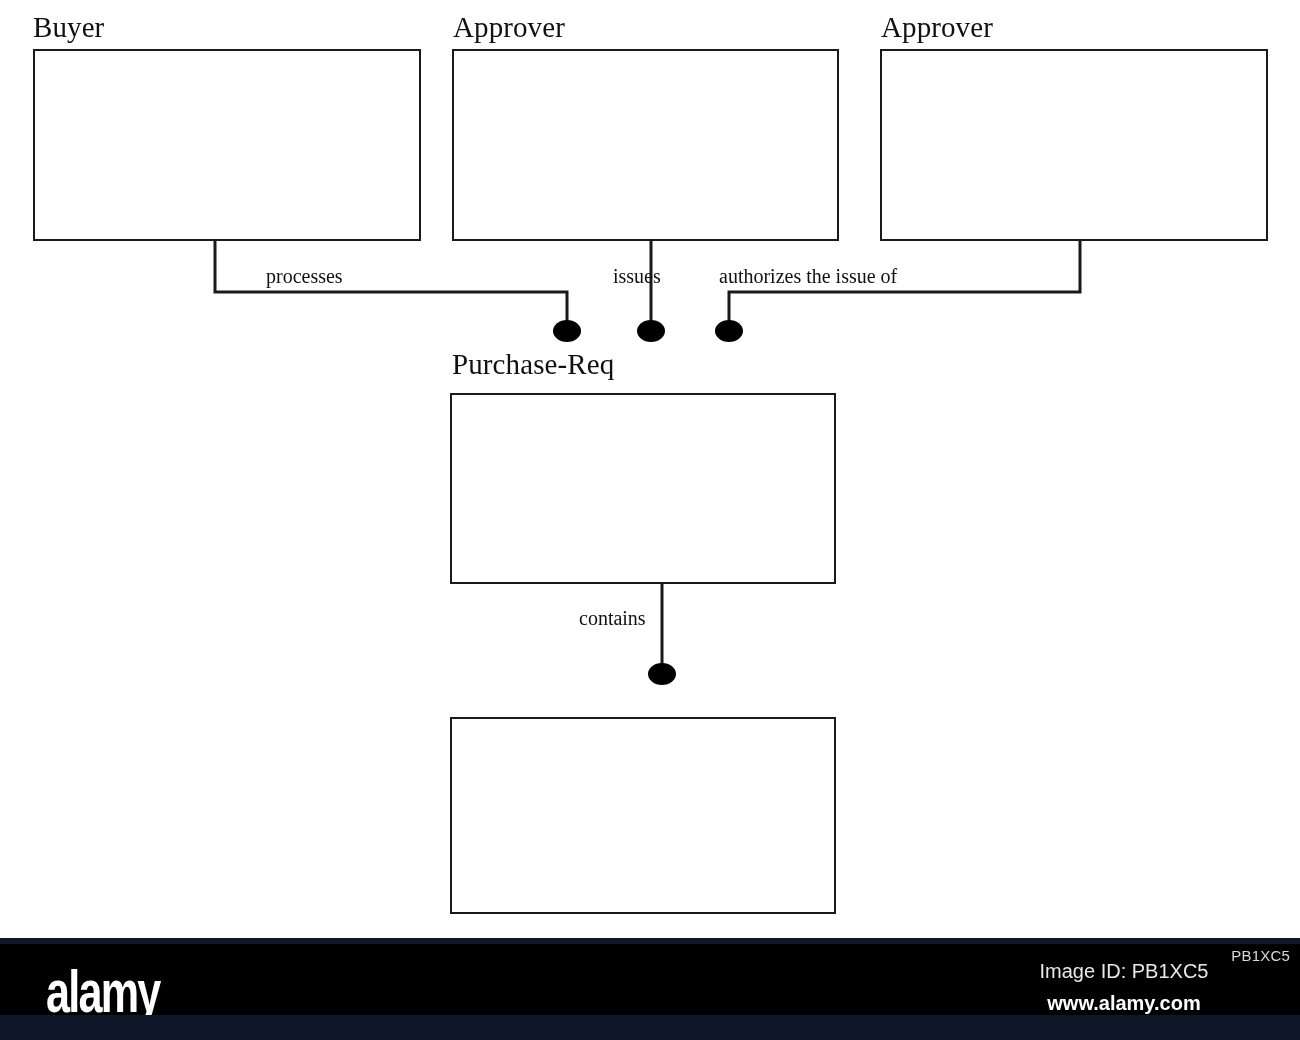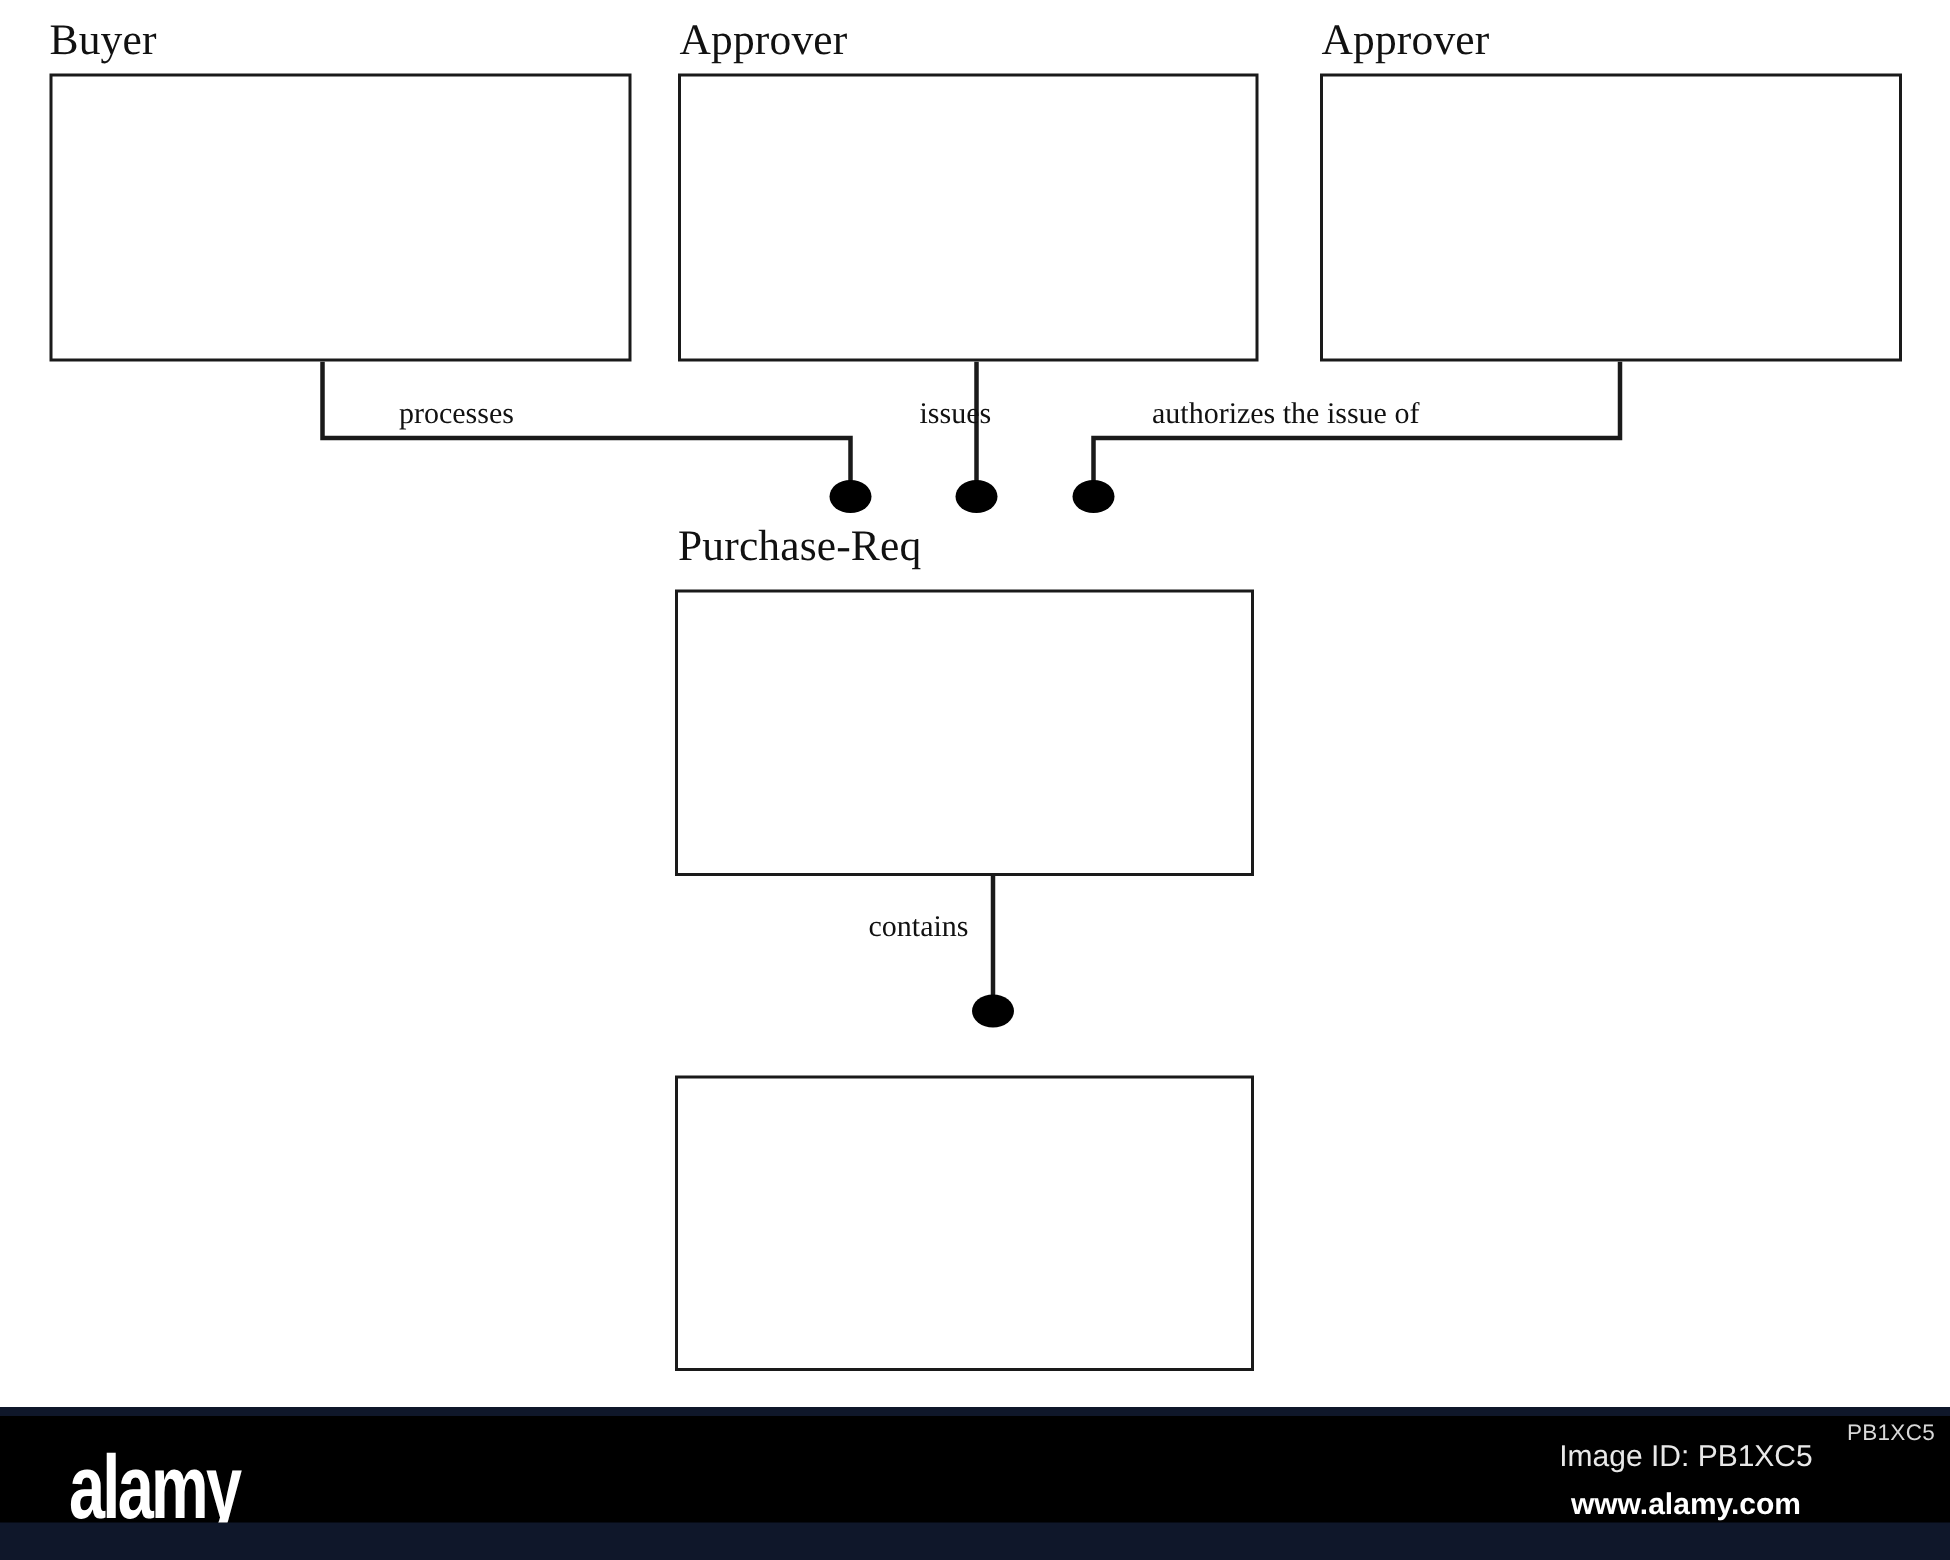--- a/index.html
+++ b/index.html
@@ -146,21 +146,21 @@
     <div class="entity" id="entity-box-3" style="left: 450px; top: 393px; width: 386px; height: 191px; border-color: rgb(26, 26, 26); background: rgb(255, 255, 255);"></div>
     <div class="entity" id="entity-box-4" style="left: 450px; top: 717px; width: 386px; height: 197px; border-color: rgb(26, 26, 26); background: rgb(255, 255, 255);"></div>
 
     <div class="entity-label" id="entity-label-0" style="left: 33px; top: 12px; color: rgb(17, 17, 17);">Buyer</div>
     <div class="entity-label" id="entity-label-1" style="left: 453px; top: 12px; color: rgb(17, 17, 17);">Approver</div>
     <div class="entity-label" id="entity-label-2" style="left: 881px; top: 12px; color: rgb(17, 17, 17);">Approver</div>
     <div class="entity-label" id="entity-label-3" style="left: 452px; top: 349px; color: rgb(17, 17, 17);">Purchase-Req</div>
 
     <div class="rel-label" id="rel-label-0" style="left: 266px; top: 262px; color: rgb(17, 17, 17);">processes</div>
     <div class="rel-label" id="rel-label-1" style="left: 613px; top: 262px; color: rgb(17, 17, 17);">issues</div>
-    <div class="rel-label" id="rel-label-2" style="left: 768px; top: 262px; color: rgb(17, 17, 17);">authorizes the issue of</div>
+    <div class="rel-label" id="rel-label-2" style="left: 719px; top: 262px; color: rgb(17, 17, 17);">authorizes the issue of</div>
     <div class="rel-label" id="rel-label-3" style="left: 579px; top: 604px; color: rgb(17, 17, 17);">contains</div>
 
   </div>
 
   <div id="footer-bar" style="background: rgb(0, 0, 0);">
     <div id="alamy-logo">alamy</div>
     <div id="footer-right">
       <div id="image-id">Image ID: PB1XC5</div>
       <div id="alamy-url">www.alamy.com</div>
     </div>

